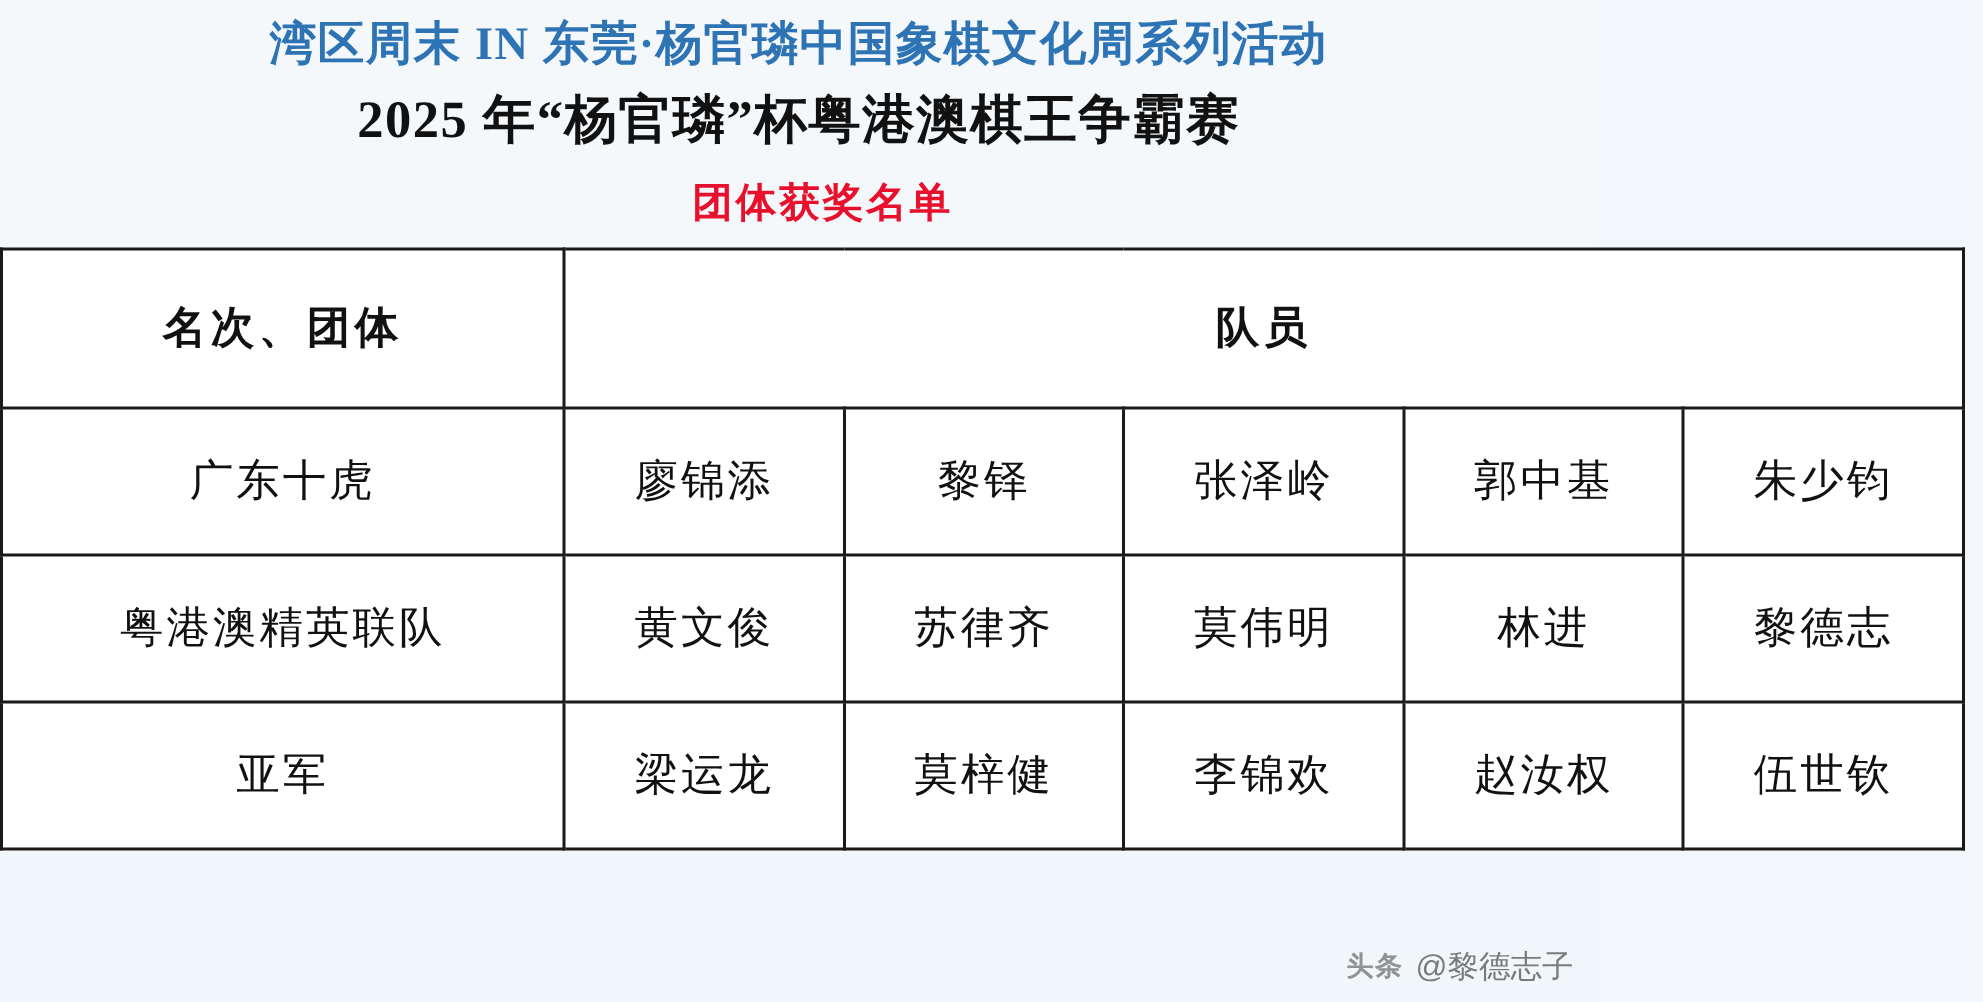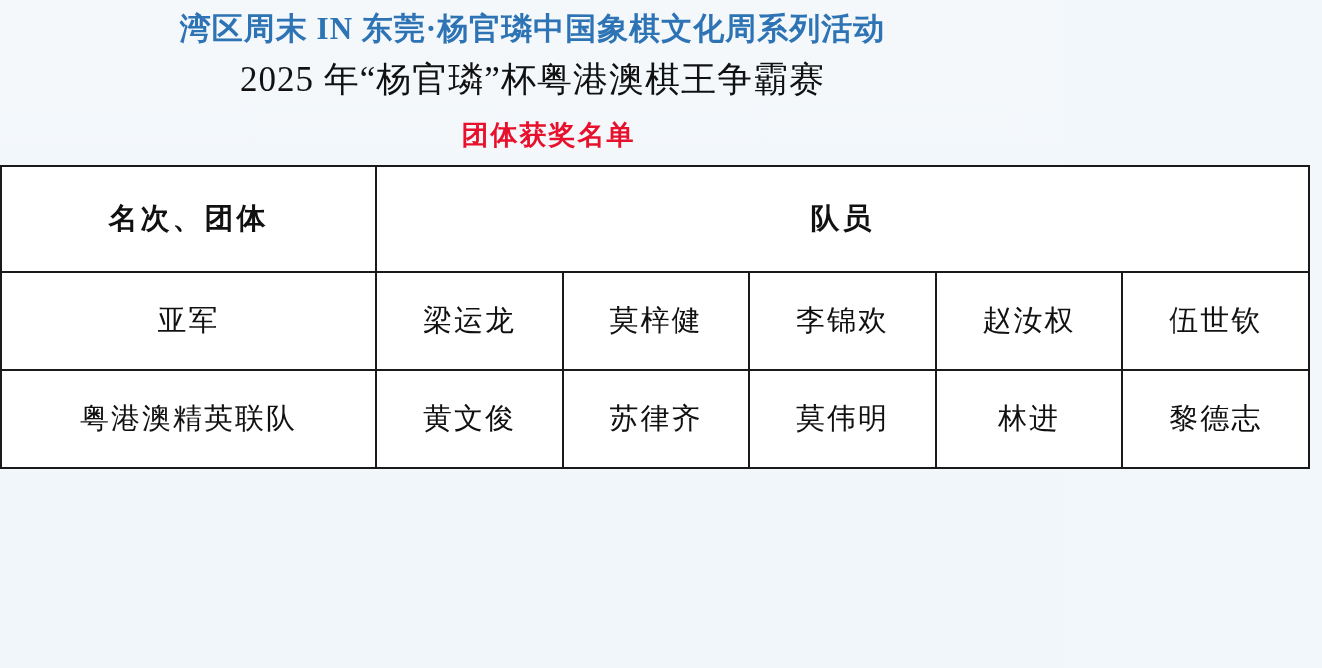--- a/index.html
+++ b/index.html
@@ -29,21 +29,21 @@
     font-size: 31px;
     font-weight: bold;
     color: #2e74b5;
     letter-spacing: 1px;
     line-height: 1.25;
     white-space: nowrap;
   }
   .main-title {
     margin-top: 10px;
     font-size: 35px;
-    font-weight: normal;
+    font-weight: bold;
     color: #111111;
     letter-spacing: 1px;
     line-height: 1.2;
     white-space: nowrap;
   }
   .sub-title {
     margin-top: 16px;
     margin-bottom: 12px;
     font-size: 27px;
     font-weight: bold;
@@ -132,35 +132,47 @@
       <col class="col-p">
       <col class="col-p">
     </colgroup>
     <tbody>
       <tr>
         <td class="head-cell">名次、团体</td>
         <td class="head-cell" colspan="5">队员</td>
       </tr>
 
 
-
       <tr>
-        <td class="rank-cell">亚军</td>
-        <td class="player-cell">梁运龙</td>
-        <td class="player-cell">莫梓健</td>
-        <td class="player-cell">李锦欢</td>
-        <td class="player-cell">赵汝权</td>
-        <td class="player-cell">伍世钦</td>
+        <td class="rank-cell">广东十虎</td>
+        <td class="player-cell">廖锦添</td>
+        <td class="player-cell">黎铎</td>
+        <td class="player-cell">张泽岭</td>
+        <td class="player-cell">郭中基</td>
+        <td class="player-cell">朱少钧</td>
       </tr>
 
       <tr>
         <td class="rank-cell">粤港澳精英联队</td>
         <td class="player-cell">黄文俊</td>
         <td class="player-cell">苏律齐</td>
         <td class="player-cell">莫伟明</td>
         <td class="player-cell">林进</td>
         <td class="player-cell">黎德志</td>
       </tr>
+
+      <tr>
+        <td class="rank-cell">亚军</td>
+        <td class="player-cell">梁运龙</td>
+        <td class="player-cell">莫梓健</td>
+        <td class="player-cell">李锦欢</td>
+        <td class="player-cell">赵汝权</td>
+        <td class="player-cell">伍世钦</td>
+      </tr>
     </tbody>
   </table>
 
+  <div class="watermark">
+    <span class="wm-logo">头条</span>
+    <span class="wm-text">@黎德志子</span>
+  </div>
 
 </div>
 
 </body></html>

